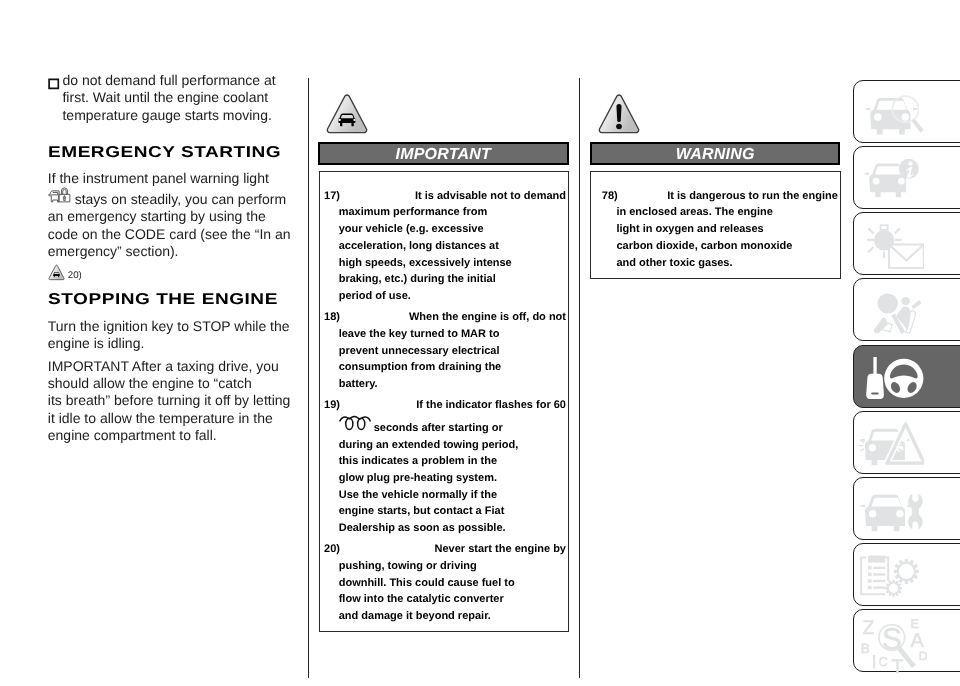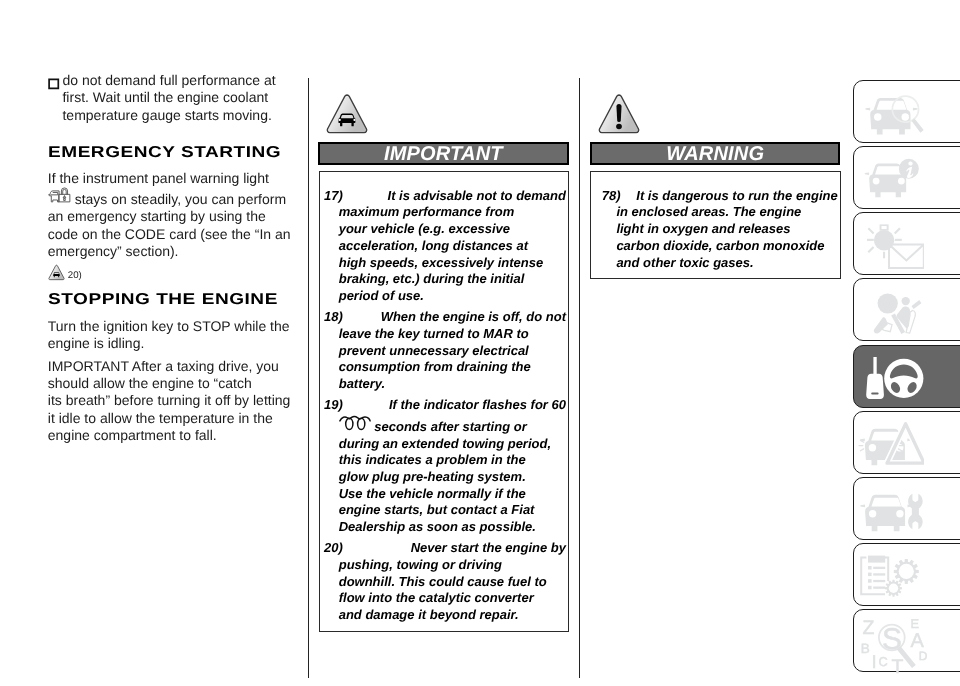--- a/index.html
+++ b/index.html
@@ -17,24 +17,24 @@
   .colA{position:absolute;left:47.8px;top:31.9px;width:245px;}
   .body-txt{font-size:14px;line-height:17.35px;color:#1c1c1c;margin:0;}
   .bullet-row{position:relative;padding-left:14.7px;}
   .bullet-row .sq{position:absolute;left:0px;top:6.5px;line-height:0;}
   .h2{font-size:15.7px;font-weight:bold;color:#000;letter-spacing:0.43px;
       transform:scaleX(1.215);transform-origin:left bottom;white-space:nowrap;}
   .h2wrap{height:14px;}
 
   
   .boxhdr{position:absolute;background:#6b6b6b;border:2.1px solid #000;
-          box-sizing:border-box;color:#fff;font-size:20px;font-weight:bold;font-style:italic;
+          box-sizing:border-box;color:#fff;font-size:16px;font-weight:bold;font-style:italic;
           text-align:center;letter-spacing:0.2px;}
   .boxbody{position:absolute;border:1.1px solid #2a2a2a;box-sizing:border-box;background:#fff;}
-  .note{position:relative;font-size:13px;line-height:16.7px;font-weight:bold;font-style:italic;
+  .note{position:relative;font-size:11px;line-height:16.7px;font-weight:bold;
         color:#000;padding-left:15.0px;margin:0;}
   .note .n{position:absolute;left:0.4px;top:0;}
   .note .ln.first{padding-left:7.9px;text-align:right;}
   .note + .note{margin-top:4.5px;}
 
   
   .tab{position:absolute;left:853px;width:125px;height:63px;
        border:1.7px solid #1d1d1d;border-radius:10px;box-sizing:border-box;background:#fff;}
   .tab.active{background:#666;}
   .tabicon{position:absolute;left:3.6px;top:6.4px;line-height:0;}

